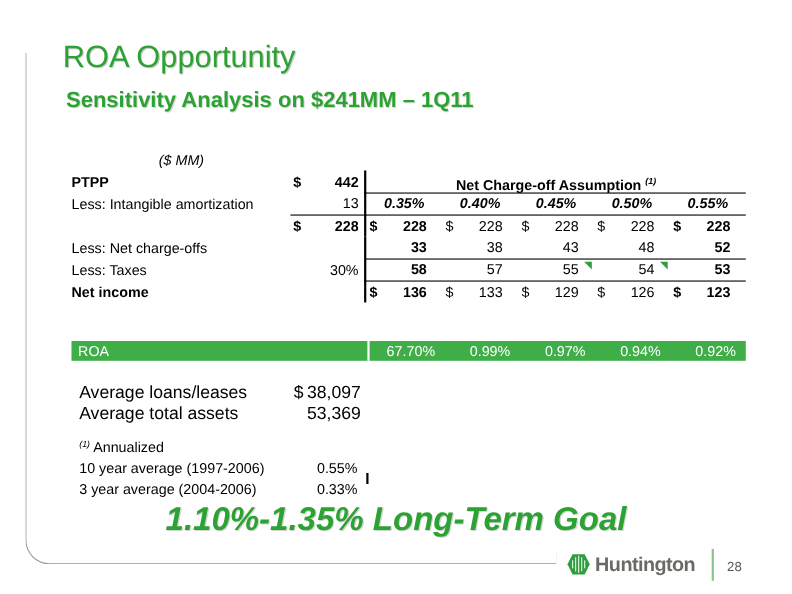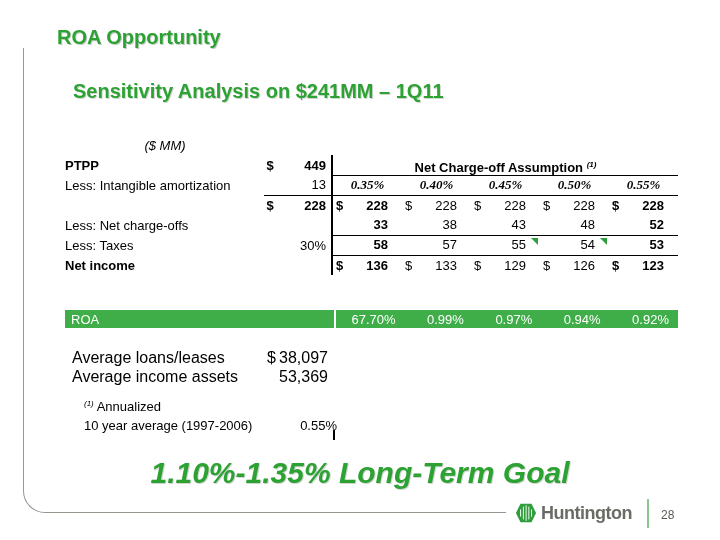--- a/index.html
+++ b/index.html
@@ -8,43 +8,43 @@
     font-family:"Liberation Sans", sans-serif;color:#000;overflow:hidden;
   }
   .abs{position:absolute;}
   
   .frame{
     left:23px;top:48px;width:482px;height:464px;
     border-left:1px solid #97978f;border-bottom:1px solid #97978f;
     border-bottom-left-radius:22px;
   }
   .title{
-    left:57px;top:26px;font-size:20px;font-weight:bold;color:#2ca233;
+    left:57px;top:36px;font-size:28px;font-weight:normal;color:#2ca233;
     text-shadow:1px 1px 0 #c9c9c9;white-space:nowrap;
   }
   .subtitle{
     left:60px;top:80px;font-size:20px;font-weight:bold;color:#2ca233;
-    text-shadow:1px 1px 0 #d4d4d4;white-space:nowrap;margin-left:13px;
+    text-shadow:1px 1px 0 #d4d4d4;white-space:nowrap;
   }
   
   .tbl{left:65px;top:135px;width:613px;font-size:13px;}
   .row{display:flex;height:20px;align-items:center;}
   .c-label{width:200px;white-space:nowrap;}
   .c-lval{width:68px;display:flex;align-items:center;height:100%;}
   .c-lval .d{padding-left:3px;}
   .c-lval .v{flex:1;text-align:right;padding-right:5px;}
   .c-grid{width:345px;display:flex;height:100%;align-items:center;}
   .vline{border-left:2px solid #000;}
   .bline{border-bottom:1px solid #000;}
   .cell{width:69px;display:flex;align-items:center;position:relative;height:100%;}
   .cell .d{padding-left:3px;}
   .cell .v{flex:1;text-align:right;padding-right:14px;}
   .cell.ctr{justify-content:center;}
   .b{font-weight:bold;}
-  .i{font-style:italic;font-family:Liberation Serif, serif;}
+  .i{font-style:italic;}
   .span-head{width:345px;text-align:center;font-weight:bold;height:100%;line-height:20px;}
   .sup{font-size:8px;vertical-align:super;font-style:italic;}
   .units{width:200px;text-align:center;padding-right:25px;font-style:italic;}
   .flag{
     position:absolute;right:2px;top:3px;width:0;height:0;
     border-top:7px solid #2f9e3c;border-left:7px solid transparent;
   }
   .vext{left:333px;top:430px;width:2px;height:10px;background:#000;}
   
   .roa{
@@ -54,21 +54,21 @@
   .roa-label{width:266px;padding-left:6px;font-weight:normal;height:100%;
     border-right:2px solid #fff;display:flex;align-items:center;}
   .roa-cell{width:69px;text-align:right;padding-right:9px;box-sizing:border-box;}
   
   .stats{left:72px;top:348px;font-size:16px;width:261px;}
   .srow{display:flex;height:19px;align-items:center;}
   .srow .lab{width:193px;}
   .srow .box{width:68px;display:flex;}
   .srow .box .d{padding-left:2px;}
   .srow .box .v{flex:1;text-align:right;padding-right:5px;}
-  .fnotes{left:84px;top:397px;font-size:13px;width:253px;}
+  .fnotes{left:72px;top:397px;font-size:13px;width:253px;}
   .fnrow{display:flex;height:19px;align-items:center;}
   .fnrow .lab{flex:1;}
   .fnrow .val{text-align:right;}
   .goal{
     left:60px;top:456px;width:600px;text-align:center;
     font-size:30px;font-weight:bold;font-style:italic;color:#2ca233;
     text-shadow:1px 1px 0 #d4d4d4;white-space:nowrap;
   }
   
   .logo{left:515px;top:502px;width:22px;height:22px;}
@@ -89,21 +89,21 @@
   <div class="abs tbl">
 
     <div class="row">
       <div class="units">($ MM)</div>
     </div>
 
     <div class="row">
       <div class="c-label b">PTPP</div>
       <div class="c-lval b">
         <span class="d">$</span>
-        <span class="v">449</span>
+        <span class="v">442</span>
       </div>
       <div class="c-grid vline bline">
         <div class="span-head">
           <span>Net Charge-off Assumption</span>
           <span class="sup">(1)</span>
         </div>
       </div>
     </div>
 
     <div class="row">
@@ -250,37 +250,41 @@
 
   <div class="abs stats">
     <div class="srow">
       <span class="lab">Average loans/leases</span>
       <span class="box">
         <span class="d">$</span>
         <span class="v">38,097</span>
       </span>
     </div>
     <div class="srow">
-      <span class="lab">Average income assets</span>
+      <span class="lab">Average total assets</span>
       <span class="box">
         <span class="v">53,369</span>
       </span>
     </div>
   </div>
 
   <div class="abs fnotes">
     <div class="fnrow">
       <span>
         <span class="sup">(1)</span>
         <span>Annualized</span>
       </span>
     </div>
     <div class="fnrow">
       <span class="lab">10 year average (1997-2006)</span>
       <span class="val">0.55%</span>
+    </div>
+    <div class="fnrow">
+      <span class="lab">3 year average (2004-2006)</span>
+      <span class="val">0.33%</span>
     </div>
   </div>
 
   <div class="abs goal">1.10%-1.35% Long-Term Goal</div>
 
   <svg class="abs logo" viewBox="0 0 24 24">
     <polygon points="6,2 18,2 23,12 18,22 6,22 1,12" fill="#2e9e3c"></polygon>
     <rect x="5.6" y="8" width="1" height="8" fill="#ffffff"></rect>
     <rect x="8.6" y="5" width="1" height="14" fill="#ffffff"></rect>
     <rect x="11.6" y="3.5" width="1" height="17" fill="#ffffff"></rect>

